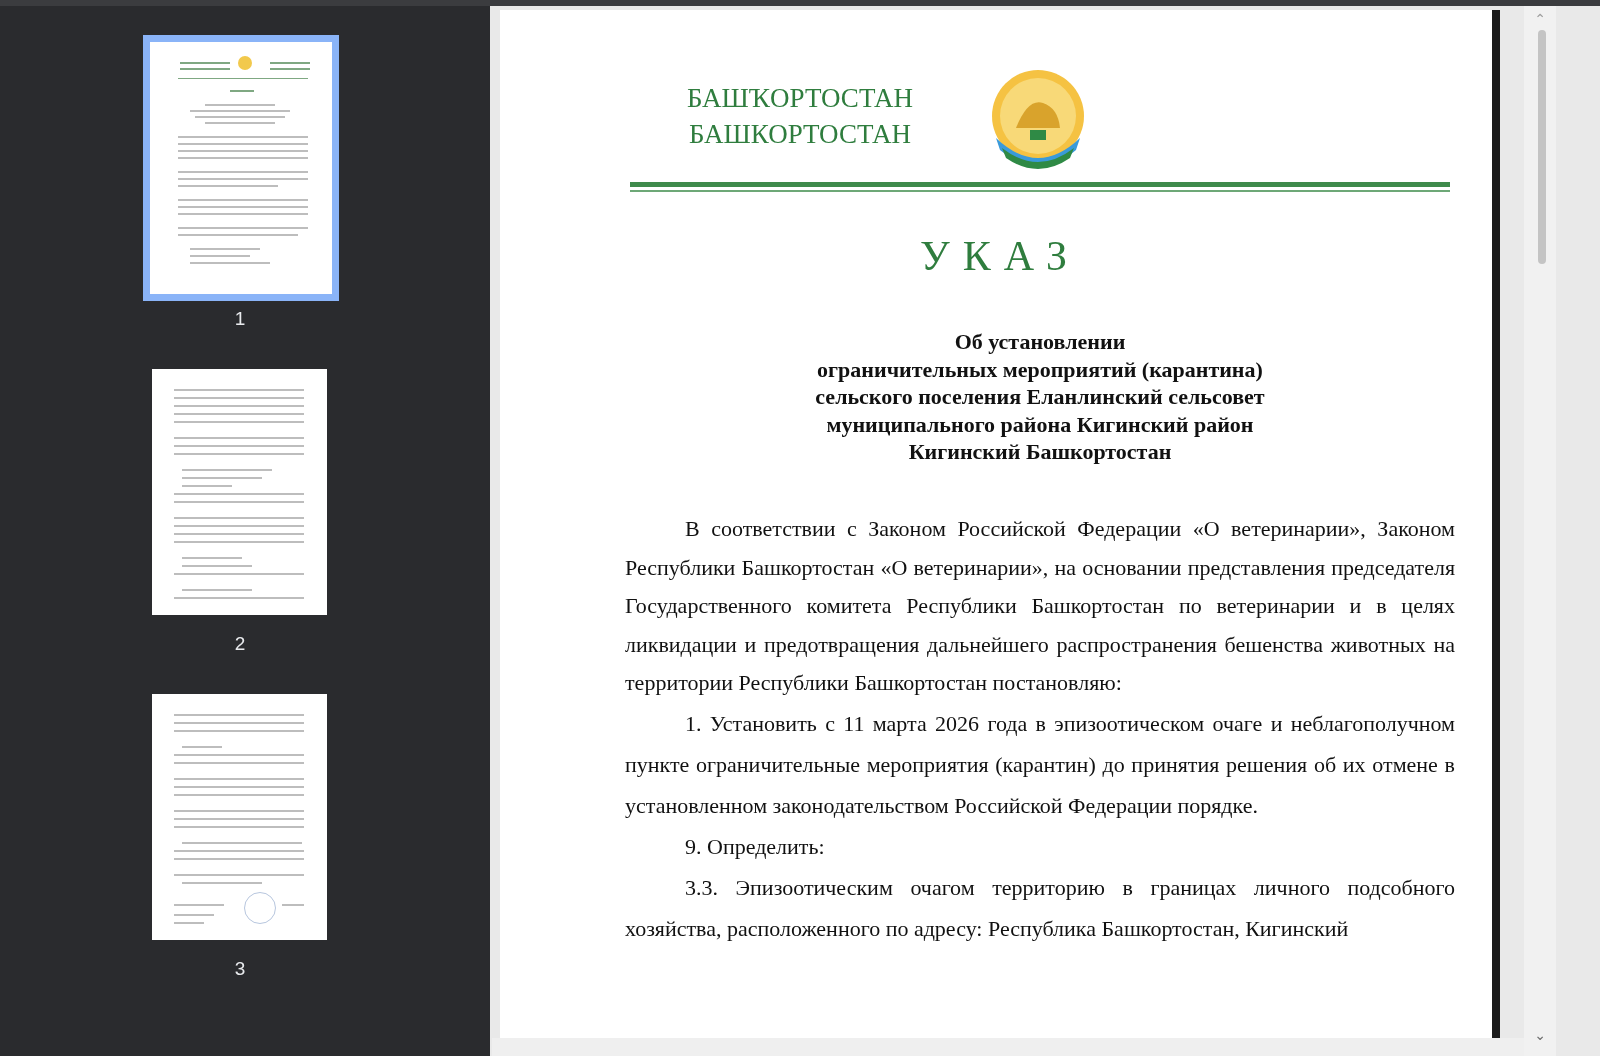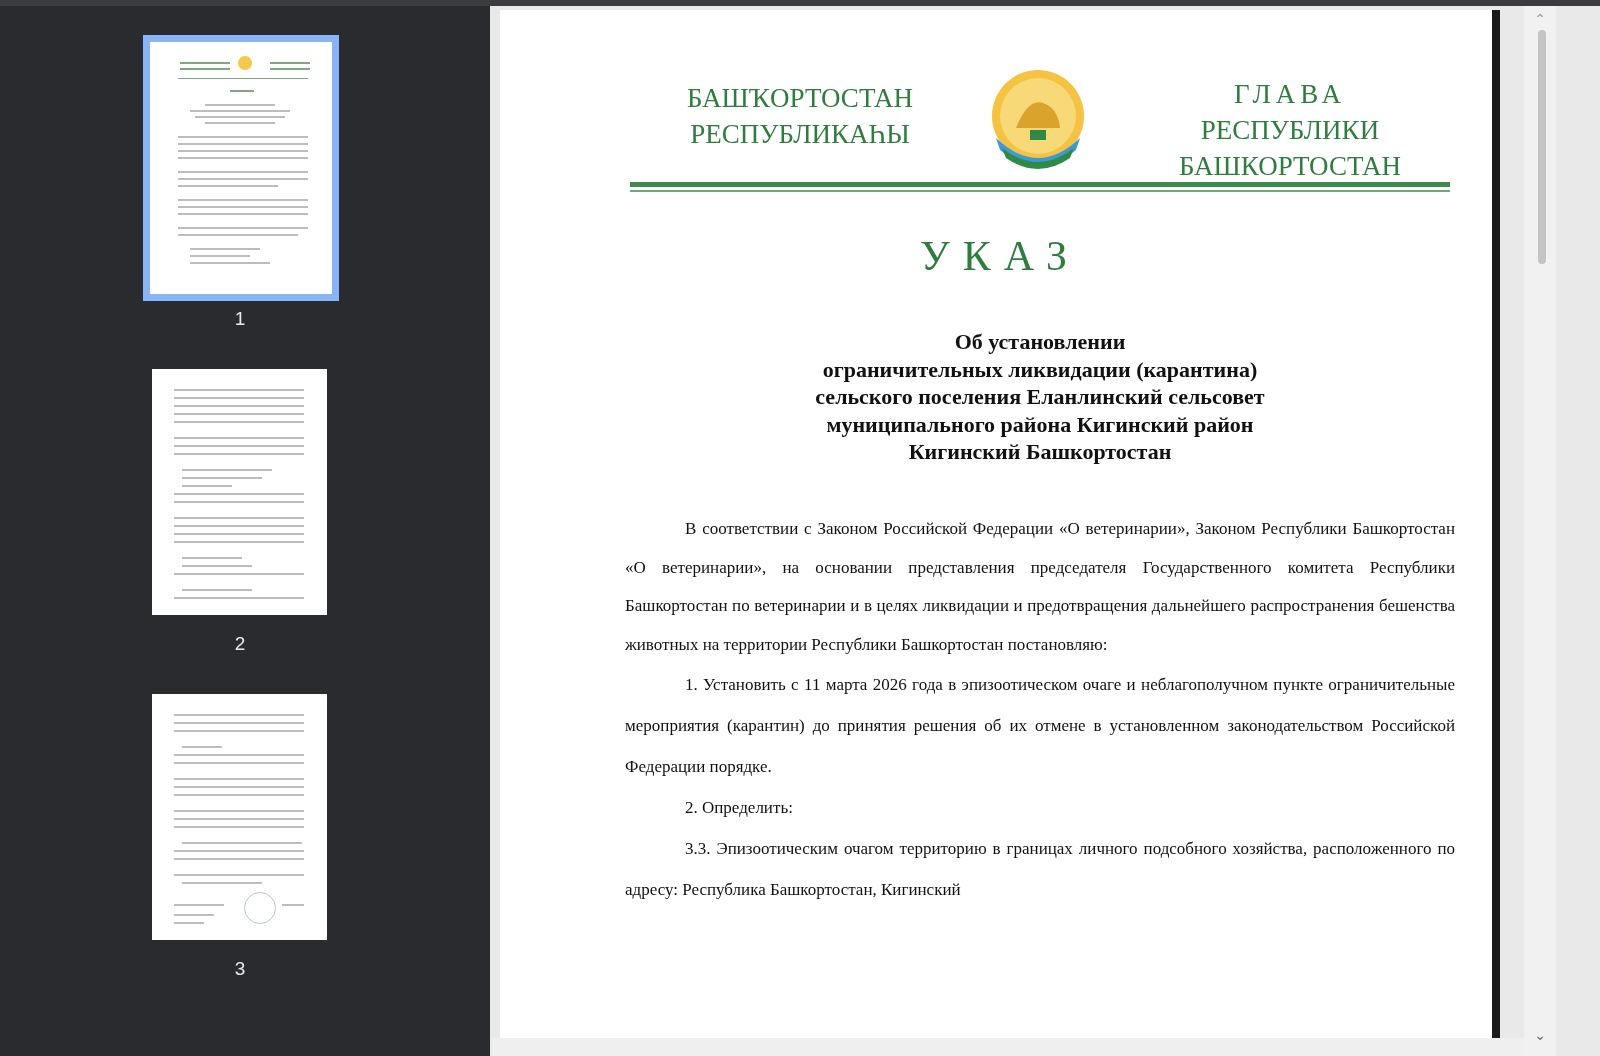--- a/index.html
+++ b/index.html
@@ -20,21 +20,21 @@
   .scroll-thumb { position:absolute; left:1538px; top:30px; width:8px; height:234px; background:#c4c4c4; border-radius:4px; cursor:pointer; }
   .header-left, .header-right { position:absolute; color:#2f7d3e; text-align:center; font-size:27px; line-height:36px; }
   .header-left { left:135px; top:70px; width:330px; }
   .header-right { left:625px; top:66px; width:330px; }
   .hl-spaced { letter-spacing:5px; }
   .emblem { position:absolute; left:488px; top:58px; width:100px; height:110px; }
   .rule1 { position:absolute; left:130px; top:172px; width:820px; height:5px; background:#3e8a4b; }
   .rule2 { position:absolute; left:130px; top:180px; width:820px; height:2px; background:#6da877; }
   .ukaz { position:absolute; left:0; width:1000px; top:222px; text-align:center; color:#2f7d3e; font-size:42px; letter-spacing:13px; }
   .title { position:absolute; left:130px; width:820px; top:318px; text-align:center; font-weight:bold; font-size:22px; line-height:27.5px; color:#111; }
-  .body { position:absolute; left:125px; width:830px; top:500px; font-size:17px; color:#111; }
+  .body { position:absolute; left:125px; width:830px; top:500px; font-size:22px; color:#111; }
   .p { text-align:justify; text-align-last:left; }
   .indent { text-indent:60px; }
 </style>
 </head>
 <body>
 
 <div class="topbar"></div>
 
 <div class="sidebar">
   <div class="thumb sel" style="left:150px;top:36px;width:182px;height:252px;">
@@ -118,55 +118,50 @@
     <div class="line" style="left:22px;top:228px;width:30px;"></div>
   </div>
   <div class="thumb-num" style="left:220px;top:952px;">3</div>
 </div>
 
 <div class="viewer"></div>
 
 <div class="page">
   <div class="header-left">
     <div>БАШҠОРТОСТАН</div>
-    <div>РЕСПУБЛИКАҺЫ</div>
+    <div>БАШКОРТОСТАН</div>
   </div>
 
   <svg class="emblem" viewBox="0 0 100 110">
     <circle cx="50" cy="48" r="46" fill="#f5c242"></circle>
     <circle cx="50" cy="48" r="38" fill="#f8d978"></circle>
     <path d="M28 60 Q40 30 55 35 Q70 40 72 60 Z" fill="#d9a32c"></path>
     <path d="M8 70 Q50 110 92 70 L88 82 Q50 115 12 82 Z" fill="#3a9ad9"></path>
     <path d="M14 80 Q50 108 86 80 L82 90 Q50 112 18 90 Z" fill="#2f8a45"></path>
     <rect x="42" y="62" width="16" height="10" fill="#2f8a45"></rect>
   </svg>
 
-  <div class="header-right">
-    <div class="hl-spaced">ГЛАВА</div>
-    <div>РЕСПУБЛИКИ</div>
-    <div>БАШКОРТОСТАН</div>
-  </div>
 
   <div class="rule1"></div>
   <div class="rule2"></div>
 
   <div class="ukaz">УКАЗ</div>
 
   <div class="title">
     <div>Об установлении</div>
-    <div>ограничительных ликвидации (карантина)</div>
+    <div>ограничительных мероприятий (карантина)</div>
     <div>сельского поселения Еланлинский сельсовет</div>
     <div>муниципального района Кигинский район</div>
     <div>Кигинский Башкортостан</div>
   </div>
 
   <div class="body">
     <div class="p indent" style="line-height:38.5px;">В соответствии с Законом Российской Федерации «О ветеринарии», Законом Республики Башкортостан «О ветеринарии», на основании представления председателя Государственного комитета Республики Башкортостан по ветеринарии и в целях ликвидации и предотвращения дальнейшего распространения бешенства животных на территории Республики Башкортостан постановляю:</div>
     <div class="p indent" style="line-height:41px;">1. Установить с 11 марта 2026 года в эпизоотическом очаге и неблагополучном пункте ограничительные мероприятия (карантин) до принятия решения об их отмене в установленном законодательством Российской Федерации порядке.</div>
-    <div class="p indent" style="line-height:41px;">2. Определить:</div>
+    <div class="p indent" style="line-height:41px;">9. Определить:</div>
     <div class="p indent" style="line-height:41px;">3.3. Эпизоотическим очагом территорию в границах личного подсобного хозяйства, расположенного по адресу: Республика Башкортостан, Кигинский</div>
   </div>
 </div>
 
 <div class="bottom-strip"></div>
 
 <div class="scroll-track"></div>
 <div class="scroll-up">⌃</div>
 <div class="scroll-thumb"></div>
 <div class="scroll-down">⌄</div>

